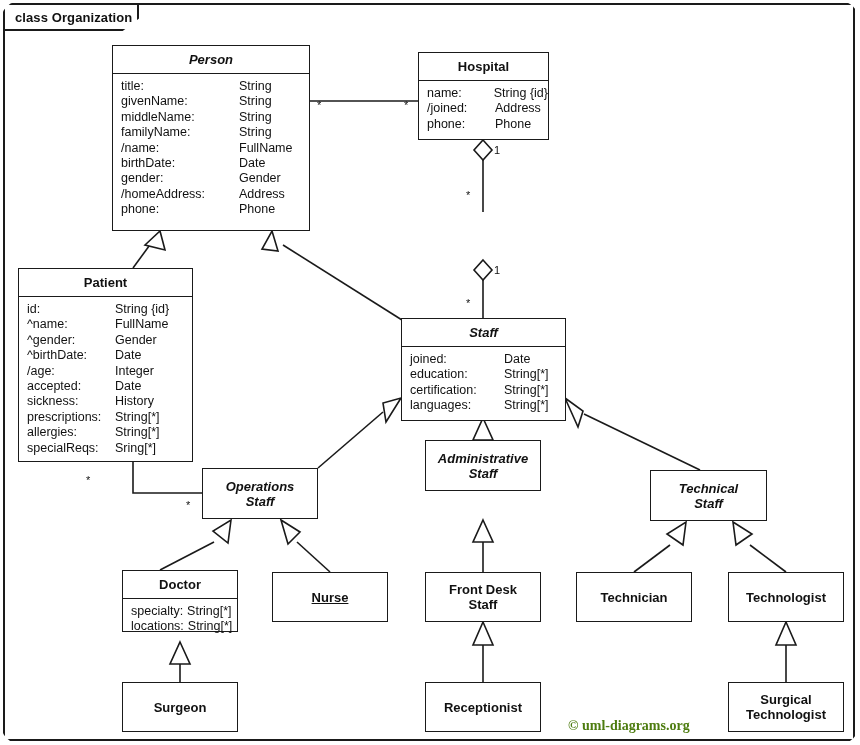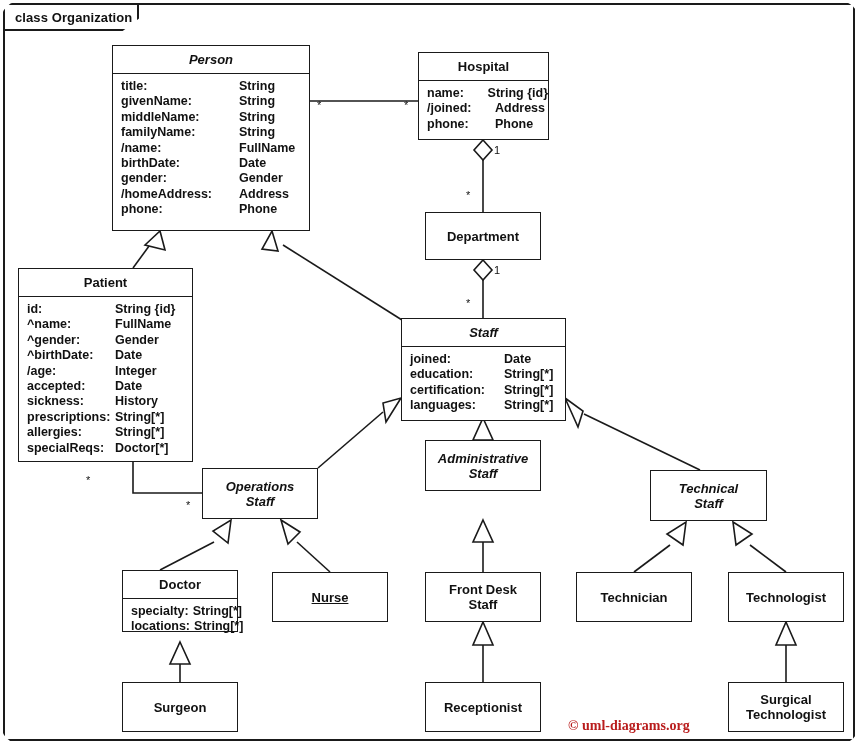--- a/index.html
+++ b/index.html
@@ -91,21 +91,20 @@
     line-height: 15px;
   }
   .cls.has-attrs > .cls-name {
     border-bottom: 1.6px solid #1a1a1a;
   }
   .cls-name.abstract {
     font-style: italic;
   }
   .attrs {
     padding: 5px 0 5px 0;
-    font-weight: bold;
   }
   .attr {
     display: flex;
     font-size: 12.5px;
     color: #111111;
     line-height: 15.4px;
     padding-left: 8px;
     white-space: pre;
   }
   .attr .a-name {
@@ -130,21 +129,21 @@
     box-sizing: border-box;
   }
   
   #watermark {
     position: absolute;
     left: 568px;
     top: 718px;
     font-family: "Liberation Serif", serif;
     font-size: 14px;
     font-weight: bold;
-    color: #b91c1c;
+    color: #4d7c0f;
     white-space: nowrap;
   }
 </style>
 </head>
 <body>
 
 <div id="canvas">
 
   <div id="frame"></div>
   <div id="frame-tab">
@@ -229,37 +228,34 @@
 
   <div class="cls has-attrs cols-hospital" style="left:418px; top:52px; width:131px; height:88px;">
     <div class="cls-name">Hospital</div>
     <div class="attrs">
       <div class="attr"><span class="a-name">name:</span><span class="a-type">String {id}</span></div>
       <div class="attr"><span class="a-name">/joined:</span><span class="a-type">Address</span></div>
       <div class="attr"><span class="a-name">phone:</span><span class="a-type">Phone</span></div>
     </div>
   </div>
 
-  <div class="cls solo" style="left:425px; top:212px; width:116px; height:48px;">
-    <div class="cls-name" style="flex-direction: column; text-align: center;">Department</div>
-  </div>
 
   <div class="cls has-attrs cols-patient" style="left:18px; top:268px; width:175px; height:194px;">
     <div class="cls-name">Patient</div>
     <div class="attrs">
       <div class="attr"><span class="a-name">id:</span><span class="a-type">String {id}</span></div>
       <div class="attr"><span class="a-name">^name:</span><span class="a-type">FullName</span></div>
       <div class="attr"><span class="a-name">^gender:</span><span class="a-type">Gender</span></div>
       <div class="attr"><span class="a-name">^birthDate:</span><span class="a-type">Date</span></div>
       <div class="attr"><span class="a-name">/age:</span><span class="a-type">Integer</span></div>
       <div class="attr"><span class="a-name">accepted:</span><span class="a-type">Date</span></div>
       <div class="attr"><span class="a-name">sickness:</span><span class="a-type">History</span></div>
       <div class="attr"><span class="a-name">prescriptions:</span><span class="a-type">String[*]</span></div>
       <div class="attr"><span class="a-name">allergies:</span><span class="a-type">String[*]</span></div>
-      <div class="attr"><span class="a-name">specialReqs:</span><span class="a-type">Doctor[*]</span></div>
+      <div class="attr"><span class="a-name">specialReqs:</span><span class="a-type">Sring[*]</span></div>
     </div>
   </div>
 
   <div class="cls has-attrs cols-staff" style="left:401px; top:318px; width:165px; height:103px;">
     <div class="cls-name abstract">Staff</div>
     <div class="attrs">
       <div class="attr"><span class="a-name">joined:</span><span class="a-type">Date</span></div>
       <div class="attr"><span class="a-name">education:</span><span class="a-type">String[*]</span></div>
       <div class="attr"><span class="a-name">certification:</span><span class="a-type">String[*]</span></div>
       <div class="attr"><span class="a-name">languages:</span><span class="a-type">String[*]</span></div>

